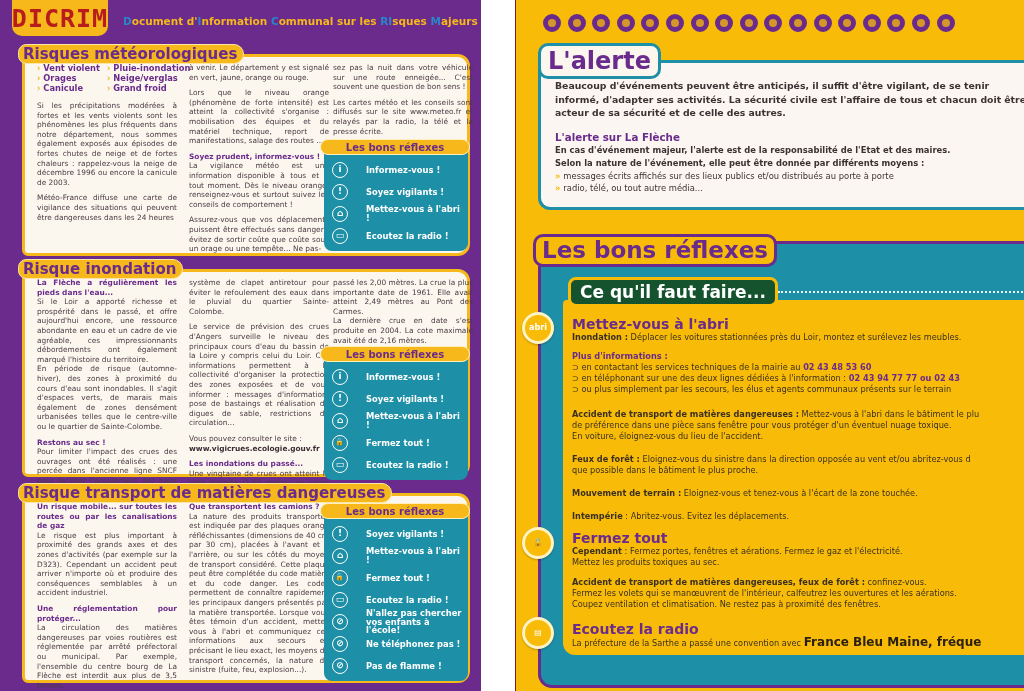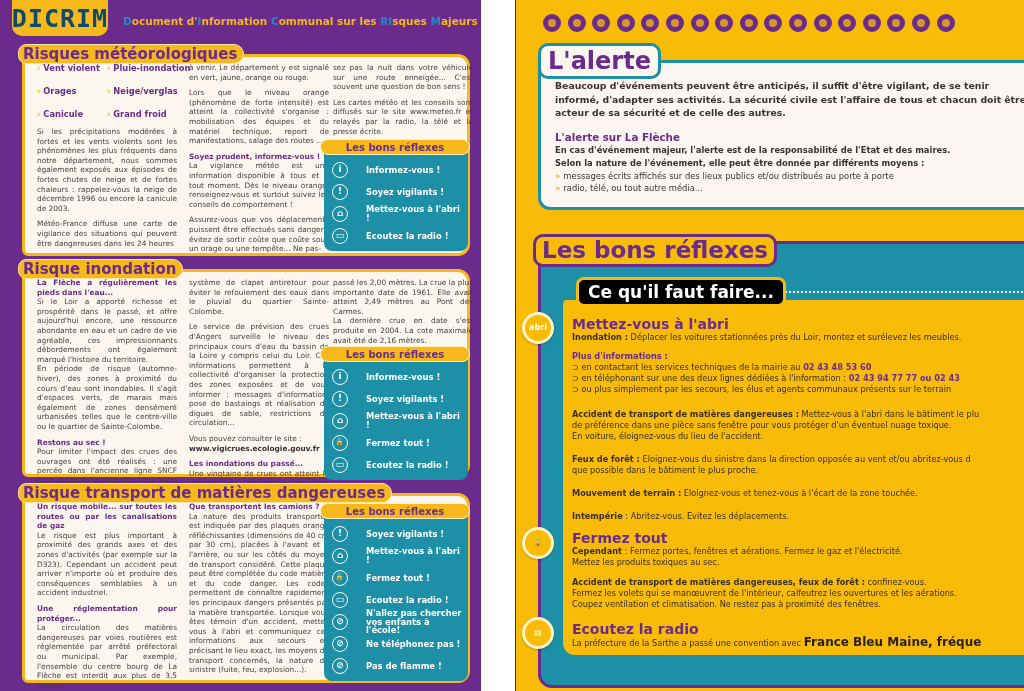--- a/index.html
+++ b/index.html
@@ -9,21 +9,21 @@
   
   .page-left {
     position: absolute; left: 0; top: 0; width: 481px; height: 691px;
     background: #6a2b8c; overflow: hidden;
   }
   .dicrim-logo {
     position: absolute; left: 12px; top: 0; width: 96px; height: 36px;
     background: #f6b81a; border-radius: 0 0 10px 10px;
     display: flex; align-items: center; justify-content: center;
     font-family: "DejaVu Sans Mono", monospace; font-weight: bold; font-size: 25px;
-    color: #0c4a6e; letter-spacing: 1px;
+    color: #b91c1c; letter-spacing: 1px;
   }
   .dicrim-subtitle {
     position: absolute; left: 123px; top: 15px; font-size: 10.5px; font-weight: bold;
     color: #f6b81a; white-space: nowrap;
   }
   .dicrim-subtitle .cap { color: #2a86c8; }
 
   .risk-section { position: absolute; left: 0; width: 481px; }
   .risk-title {
     position: absolute; left: 18px; top: 0; z-index: 3;
@@ -33,21 +33,21 @@
   }
   .risk-panel {
     position: absolute; left: 22px; width: 448px; background: #fbf7ee;
     border: 3px solid #f6b81a; border-radius: 6px 12px 12px 6px;
     font-size: 7.4px; line-height: 9.6px; color: #4b3a44;
   }
   .col { position: absolute; top: 6px; width: 140px; text-align: justify; }
   .col p { margin-bottom: 6px; }
   .col .b { font-weight: bold; color: #6a2b8c; }
   .col .bk { font-weight: bold; color: #3b2b34; }
-  .hazard-list { display: grid; grid-template-columns: 68px 72px; gap: 13px 2px; margin-bottom: 8px; }
+  .hazard-list { display: grid; grid-template-columns: 68px 72px; gap: 0 2px; margin-bottom: 8px; }
   .hazard-list span { font-size: 8.3px; line-height: 10px; font-weight: bold; color: #6a2b8c; white-space: nowrap; }
   .hazard-list span::before { content: "› "; color: #f6b81a; }
 
   .reflex-box { position: absolute; left: 320px; width: 150px; }
   .reflex-head {
     height: 16px; background: #f6b81a; border-radius: 8px; color: #6a2b8c;
     font-weight: bold; font-size: 10px; text-align: center; line-height: 16px;
     border: 1px solid #fff0bb; position: relative; z-index: 2;
   }
   .reflex-body {
@@ -95,21 +95,21 @@
     position: absolute; left: 17px; top: 234px; z-index: 4; background: #f8bc08;
     border: 3px solid #6a2b8c; border-radius: 10px; padding: 0 6px;
     font-size: 23px; font-weight: bold; color: #6a2b8c; line-height: 27px;
   }
   .reflexes-bar { position: absolute; left: 225px; top: 241px; width: 290px; height: 22px; background: #1d8fa7; border-top: 3px solid #6a2b8c; }
   .reflexes-frame {
     position: absolute; left: 22px; top: 252px; width: 500px; height: 436px;
     background: #1d8fa7; border: 3px solid #6a2b8c; border-right: none; border-radius: 0 0 0 14px;
   }
   .faire-title {
-    position: absolute; left: 60px; top: 277px; z-index: 4; background: #000000;
+    position: absolute; left: 52px; top: 277px; z-index: 4; background: #14532d;
     border: 3px solid #f8bc08; border-radius: 8px; padding: 0 9px;
     font-size: 17px; font-weight: bold; color: #fff; line-height: 24px;
   }
   .faire-dots { position: absolute; left: 262px; top: 291px; width: 252px; border-top: 2px dotted #e7f7fb; }
   .faire-panel {
     position: absolute; left: 47px; top: 300px; width: 470px; height: 355px;
     background: #f8bc08; border-radius: 4px 0 0 12px;
   }
   .action-icon {
     position: absolute; left: 6px; width: 32px; height: 32px; border-radius: 50%;

